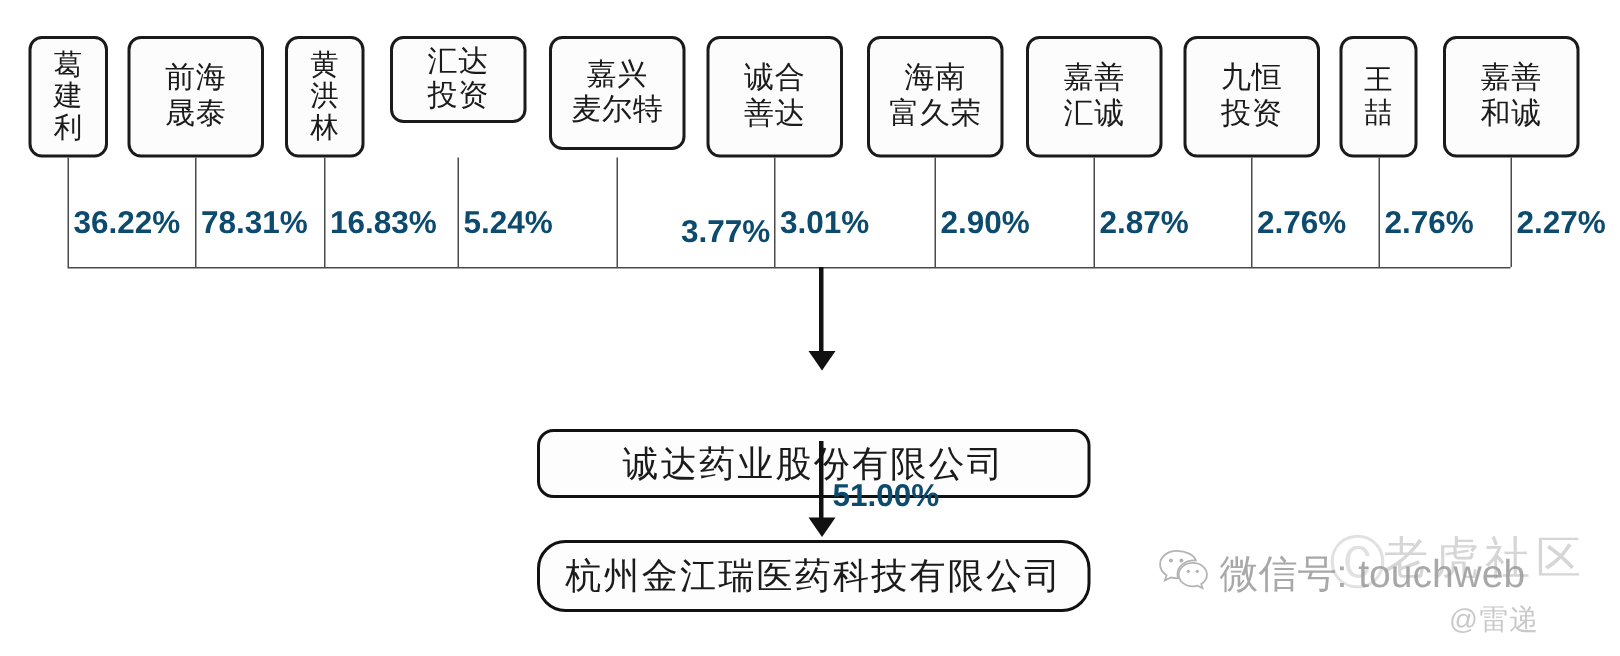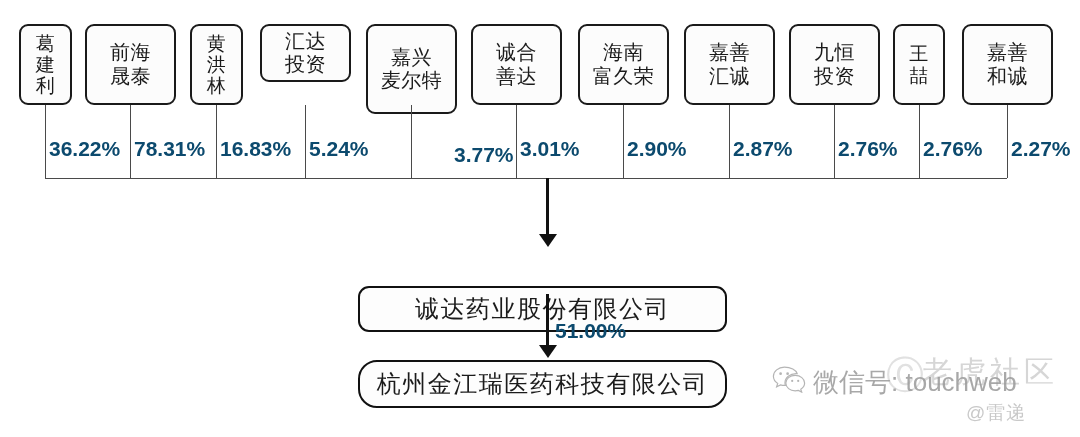--- a/index.html
+++ b/index.html
@@ -171,21 +171,21 @@
       <div class="v-line" style="left: 216px; top: 105px; height: 73px;"></div>
       <div class="pct" style="left: 220px; top: 137px;">16.83%</div>
       <div class="sh-box" style="left: 260px; top: 24px; width: 91px; height: 58px;">
         <div class="sh-text">
           <span class="sh-line">汇达</span>
           <span class="sh-line">投资</span>
         </div>
       </div>
       <div class="v-line" style="left: 305px; top: 105px; height: 73px;"></div>
       <div class="pct" style="left: 309px; top: 137px;">5.24%</div>
-      <div class="sh-box" style="left: 366px; top: 24px; width: 91px; height: 90px;">
+      <div class="sh-box" style="left: 366px; top: 24px; width: 91px; height: 76px;">
         <div class="sh-text">
           <span class="sh-line">嘉兴</span>
           <span class="sh-line">麦尔特</span>
         </div>
       </div>
       <div class="v-line" style="left: 411px; top: 105px; height: 73px;"></div>
       <div class="pct" style="left: 415px; top: 143px; margin-left: 39px;">3.77%</div>
       <div class="sh-box" style="left: 471px; top: 24px; width: 91px; height: 81px;">
         <div class="sh-text">
           <span class="sh-line">诚合</span>

